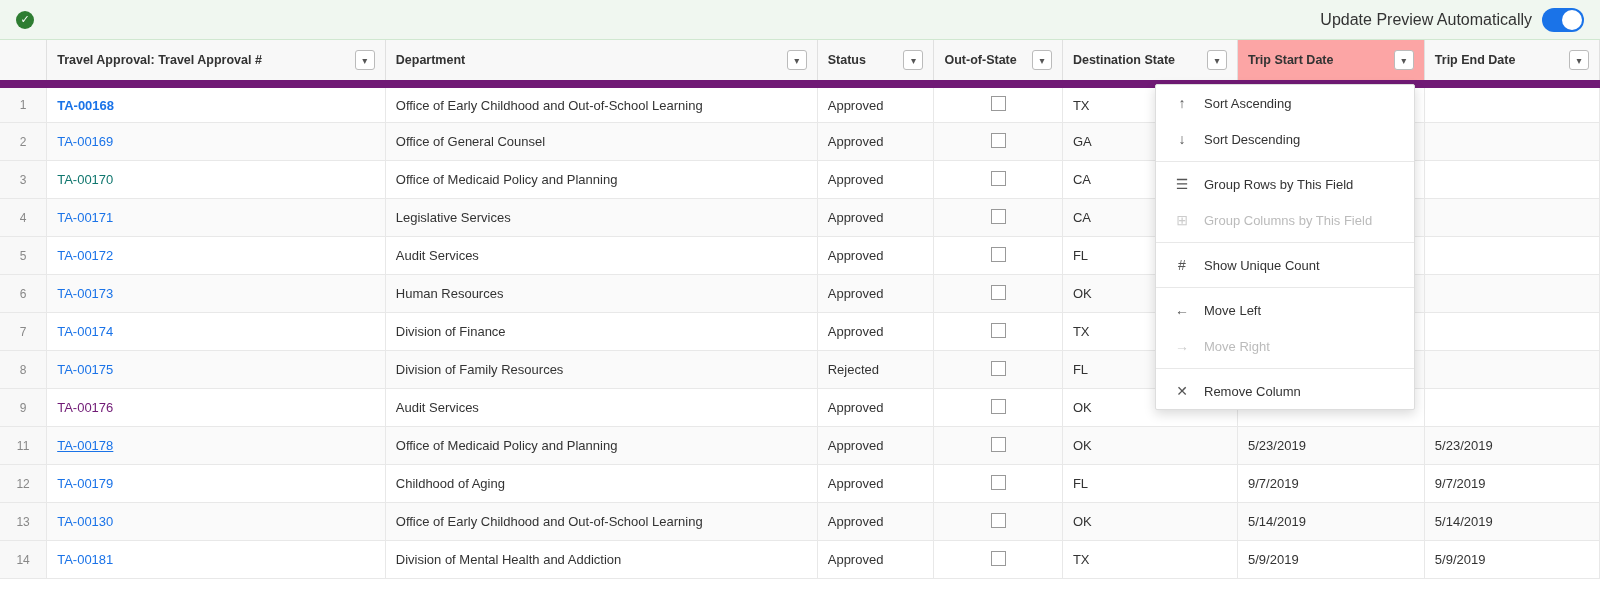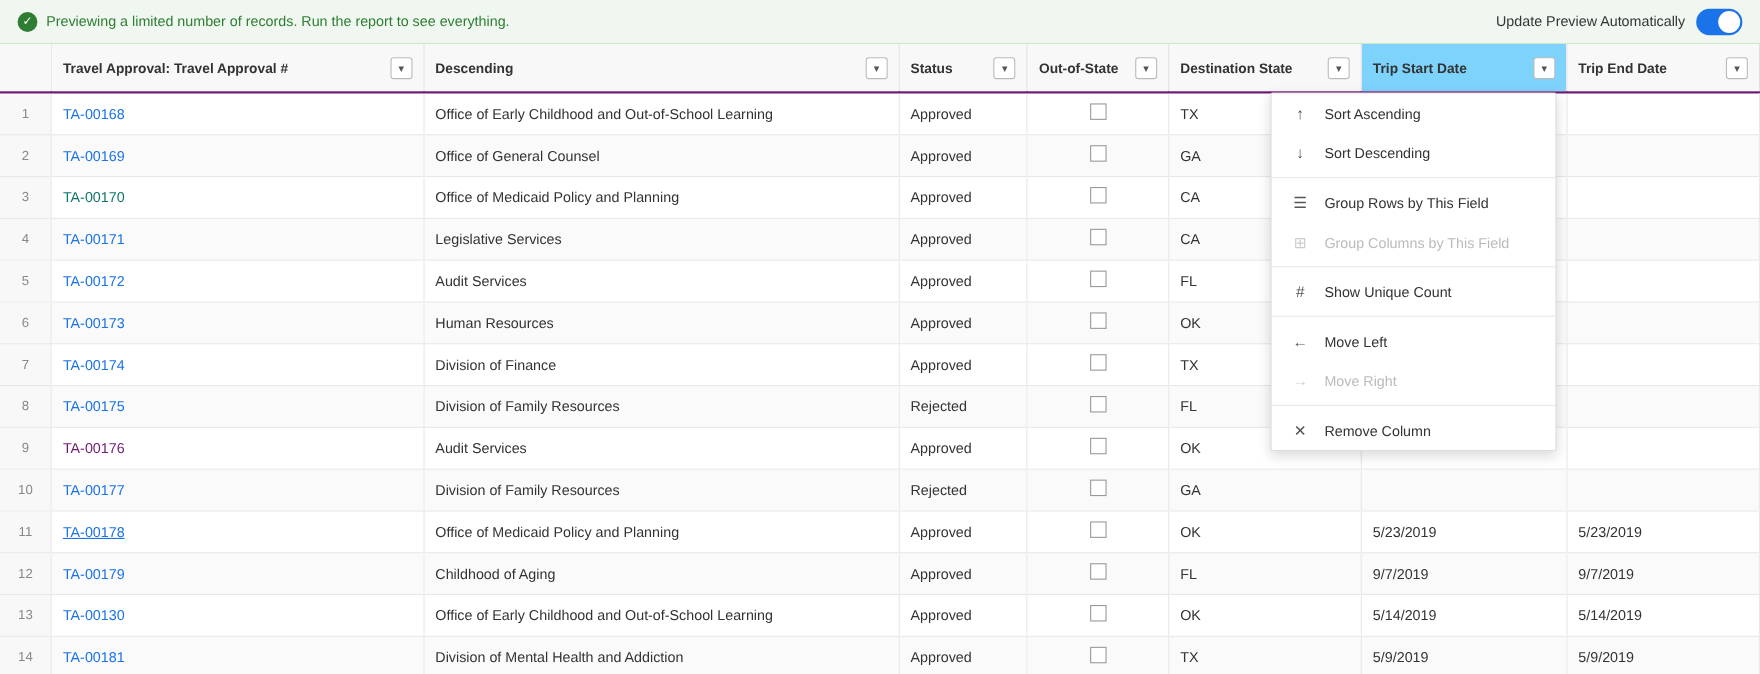--- a/index.html
+++ b/index.html
@@ -4,36 +4,36 @@
   <style>
     * { box-sizing: border-box; margin: 0; padding: 0; }
     body { font-family: -apple-system, BlinkMacSystemFont, 'Segoe UI', Arial, sans-serif; font-size: 13px; background: #fff; }
 
     .top-bar {
       display: flex; align-items: center; justify-content: space-between;
       background: #f0f7f0; border-bottom: 1px solid #d0e8d0;
       padding: 0 16px; height: 40px;
     }
     .top-bar-left { display: flex; align-items: center; gap: 8px; color: #2e7d32; font-size: 13px; }
-    .top-bar-right { display: flex; align-items: center; gap: 10px; color: #333; font-size: 13px; }
+    .top-bar-right { display: flex; align-items: center; gap: 10px; color: #333; font-size: 16px; }
     .check-circle { width: 18px; height: 18px; background: #2e7d32; border-radius: 50%; display: inline-flex; align-items: center; justify-content: center; color: white; font-size: 11px; flex-shrink: 0; }
     .toggle-switch {
       width: 42px; height: 24px; background: #1a73e8; border-radius: 12px;
       position: relative; cursor: pointer;
     }
     .toggle-switch::after {
       content: ''; position: absolute; top: 2px; right: 2px;
       width: 20px; height: 20px; background: white; border-radius: 50%;
     }
 
     .table-container { width: 1600px; overflow-x: hidden; position: relative; }
 
     table { width: 100%; border-collapse: collapse; table-layout: fixed; }
 
-    thead tr { background: #f8f8f8; border-bottom: 2px solid #701a75; }
+    thead tr { background: #f8f8f8; border-bottom: 8px solid #701a75; }
     thead th {
       text-align: left; padding: 8px 10px; font-weight: 600; color: #333;
       border-right: 1px solid #e0e0e0; white-space: nowrap; overflow: hidden;
       font-size: 12.5px; position: relative; height: 44px;
     }
     .th-row-num { width: 40px; background: #f8f8f8; }
     .th-travel-approval { width: 290px; }
     .th-department { width: 370px; }
     .th-status { width: 100px; }
     .th-out-of-state { width: 110px; }
@@ -85,42 +85,41 @@
     .dropdown-divider { height: 1px; background: #e8e8e8; margin: 4px 0; }
     .dropdown-icon { width: 20px; text-align: center; font-size: 14px; color: #555; flex-shrink: 0; }
     .dropdown-item.disabled .dropdown-icon { color: #ccc; }
   </style>
 </head>
 <body>
 
 <div class="top-bar">
   <div class="top-bar-left">
     <span class="check-circle">✓</span>
-    <span>Previewing a limited number of records. Run the report to see everything.</span>
   </div>
   <div class="top-bar-right">
     <span>Update Preview Automatically</span>
     <div class="toggle-switch"></div>
   </div>
 </div>
 
 <div class="table-container">
   <table>
     <thead>
       <tr>
         <th class="th-row-num"></th>
         <th class="th-travel-approval">
           <div class="th-content">
             <span class="th-label">Travel Approval: Travel Approval #</span>
             <button class="filter-btn">▾</button>
           </div>
         </th>
         <th class="th-department">
           <div class="th-content">
-            <span class="th-label">Descending</span>
+            <span class="th-label">Department</span>
             <button class="filter-btn">▾</button>
           </div>
         </th>
         <th class="th-status">
           <div class="th-content">
             <span class="th-label">Status</span>
             <button class="filter-btn">▾</button>
           </div>
         </th>
         <th class="th-out-of-state">
@@ -128,38 +127,38 @@
             <span class="th-label">Out-of-State</span>
             <button class="filter-btn">▾</button>
           </div>
         </th>
         <th class="th-dest-state">
           <div class="th-content">
             <span class="th-label">Destination State</span>
             <button class="filter-btn">▾</button>
           </div>
         </th>
-        <th class="th-trip-start" style="background:#7dd3fc;">
+        <th class="th-trip-start" style="background:#fca5a5;">
           <div class="th-content">
             <span class="th-label">Trip Start Date</span>
             <button class="filter-btn">▾</button>
           </div>
         </th>
         <th class="th-trip-end">
           <div class="th-content">
             <span class="th-label">Trip End Date</span>
             <button class="filter-btn">▾</button>
           </div>
         </th>
       </tr>
     </thead>
     <tbody id="table-body">
     <tr>
           <td class="td-row-num">1</td>
-          <td style="color: rgb(26, 115, 232); cursor: pointer;">TA-00168</td>
+          <td style="color: rgb(26, 115, 232); cursor: pointer; font-weight: bold;">TA-00168</td>
           <td>Office of Early Childhood and Out-of-School Learning</td>
           <td class="td-status">Approved</td>
           <td class="td-checkbox-cell"><span class="td-checkbox"></span></td>
           <td>TX</td>
           <td></td>
           <td></td>
         </tr>
         <tr>
           <td class="td-row-num">2</td>
           <td style="color: rgb(26, 115, 232); cursor: pointer;">TA-00169</td>
@@ -234,30 +233,20 @@
           <td class="td-row-num">9</td>
           <td style="color: #701a75; cursor: pointer;">TA-00176</td>
           <td>Audit Services</td>
           <td class="td-status">Approved</td>
           <td class="td-checkbox-cell"><span class="td-checkbox"></span></td>
           <td>OK</td>
           <td></td>
           <td></td>
         </tr>
         <tr>
-          <td class="td-row-num">10</td>
-          <td style="color: rgb(26, 115, 232); cursor: pointer;">TA-00177</td>
-          <td>Division of Family Resources</td>
-          <td class="td-status">Rejected</td>
-          <td class="td-checkbox-cell"><span class="td-checkbox"></span></td>
-          <td>GA</td>
-          <td></td>
-          <td></td>
-        </tr>
-        <tr>
           <td class="td-row-num">11</td>
           <td style="color: rgb(26, 115, 232); cursor: pointer; text-decoration: underline;">TA-00178</td>
           <td>Office of Medicaid Policy and Planning</td>
           <td class="td-status">Approved</td>
           <td class="td-checkbox-cell"><span class="td-checkbox"></span></td>
           <td>OK</td>
           <td>5/23/2019</td>
           <td>5/23/2019</td>
         </tr>
         <tr>

